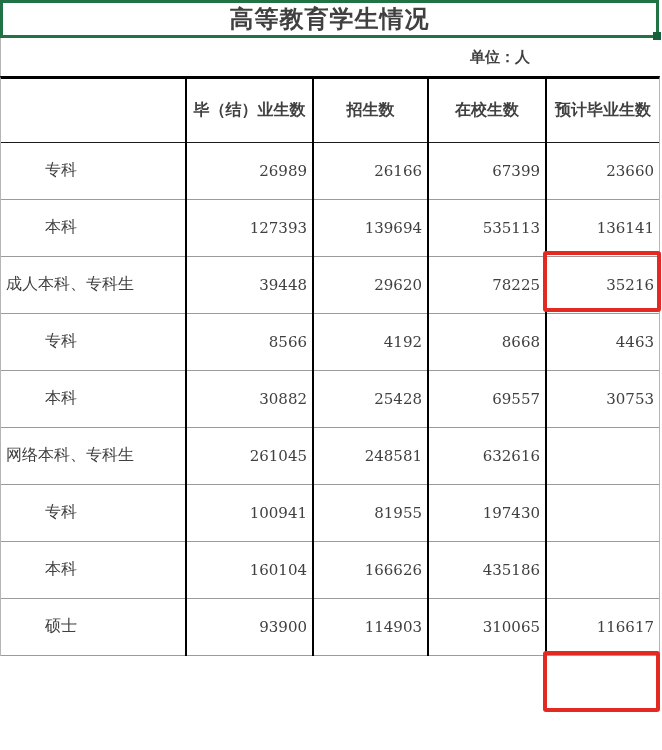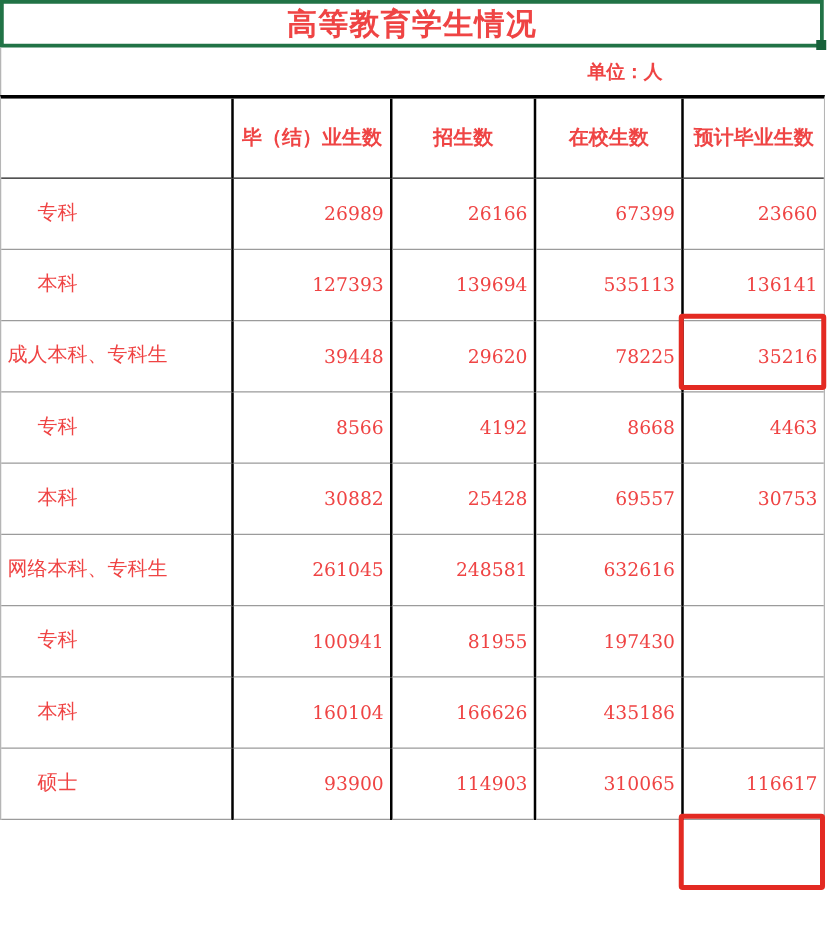--- a/index.html
+++ b/index.html
@@ -1,18 +1,18 @@
 <!DOCTYPE html>
 <html><head>
 <meta charset="utf-8">
 <style>
   html,body { margin:0; padding:0; background:#fff; }
   .screen {
     position:relative; width:662px; height:750px; overflow:hidden;
-    background:#fff; color:#ef4444;
+    background:#fff; color:#404040;
     font-family:"DejaVu Serif","Liberation Serif",serif;
   }
 
   
   .title-box {
     position:absolute; left:0; top:0; width:659px; height:38px;
     border:3px solid #217346; box-sizing:border-box; background:#fff;
     display:flex; align-items:center; justify-content:center;
   }
   .title-text { font-size:24px; font-weight:bold; letter-spacing:1px; }
@@ -46,21 +46,21 @@
   thead tr { height:63px; }
   thead th {
     font-size:16px; font-weight:bold; text-align:center;
     border-bottom:1px solid #1a1a1a; background:#fff;
   }
 
   tbody tr { height:57px; }
   tbody tr.r-first { height:55px; }
   tbody td { border-bottom:1px solid #9b9b9b; font-size:16px; }
   td.label { text-align:left; padding-left:5px; }
-  td.label.indent { padding-left:29px; }
+  td.label.indent { padding-left:44px; }
   td.num { text-align:right; padding-right:5px; font-size:15px; }
 
   
   .hl {
     position:absolute; border:4px solid #e32a22; border-radius:3px;
     box-sizing:border-box; pointer-events:none; background:transparent;
   }
   .hl1 { left:543px; top:251px; width:118px; height:61px; }
   .hl2 { left:543px; top:651px; width:117px; height:61px; }
 </style>

